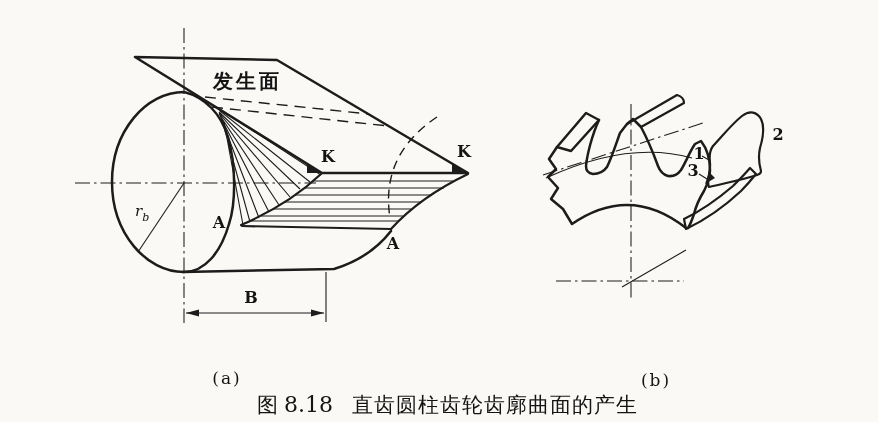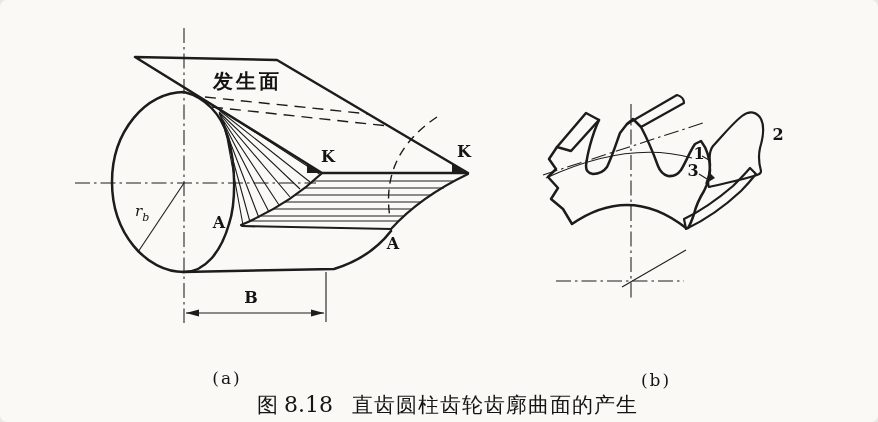--- a/index.html
+++ b/index.html
@@ -1,17 +1,17 @@
 <!DOCTYPE html>
 <html><head>
 <meta charset="utf-8">
 <style>
   html,body{margin:0;padding:0;background:#e8e8e4;}
   #page{position:relative;width:878px;height:422px;background:#faf9f5;overflow:hidden;
-        font-family:"DejaVu Serif","Liberation Serif",serif;border-radius:7px;}
+        font-family:"DejaVu Serif","Liberation Serif",serif;}
   svg{position:absolute;left:0;top:0;}
   .bold{stroke:#1c1c1c;stroke-width:2.5;fill:none;stroke-linecap:round;stroke-linejoin:round;}
   .b2{stroke:#1c1c1c;stroke-width:2.2;fill:none;stroke-linecap:round;stroke-linejoin:round;}
   .thin{stroke:#1c1c1c;stroke-width:1.1;fill:none;}
   .cl{stroke:#1c1c1c;stroke-width:1.05;fill:none;stroke-dasharray:15,4,2.5,4;}
   .dsh{stroke:#1c1c1c;stroke-width:1.4;fill:none;stroke-dasharray:11,7;}
   .dsha{stroke:#1c1c1c;stroke-width:1.4;fill:none;stroke-dasharray:9,6;}
   .ink{fill:#1c1c1c;stroke:none;}
   .lbl{font-family:"DejaVu Serif","Liberation Serif",serif;font-weight:700;font-size:16px;
        fill:#141414;text-anchor:middle;}

